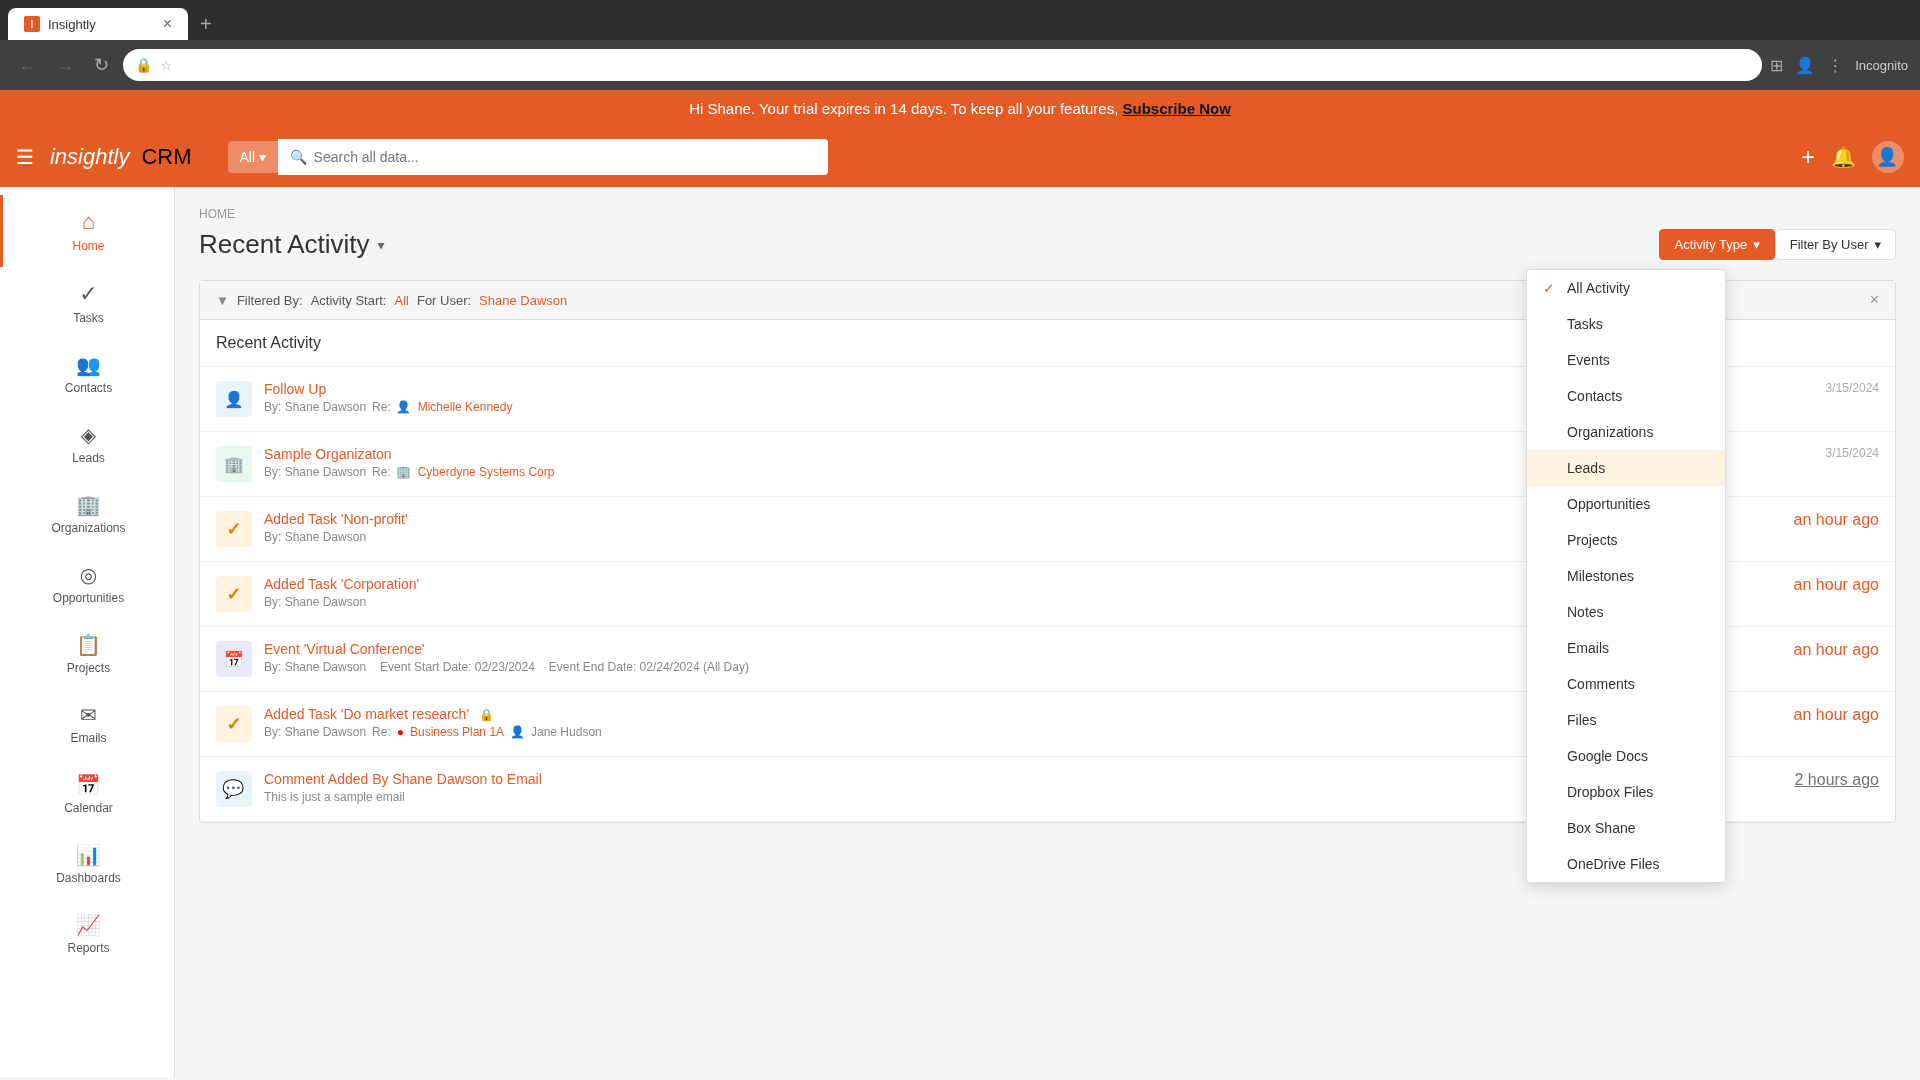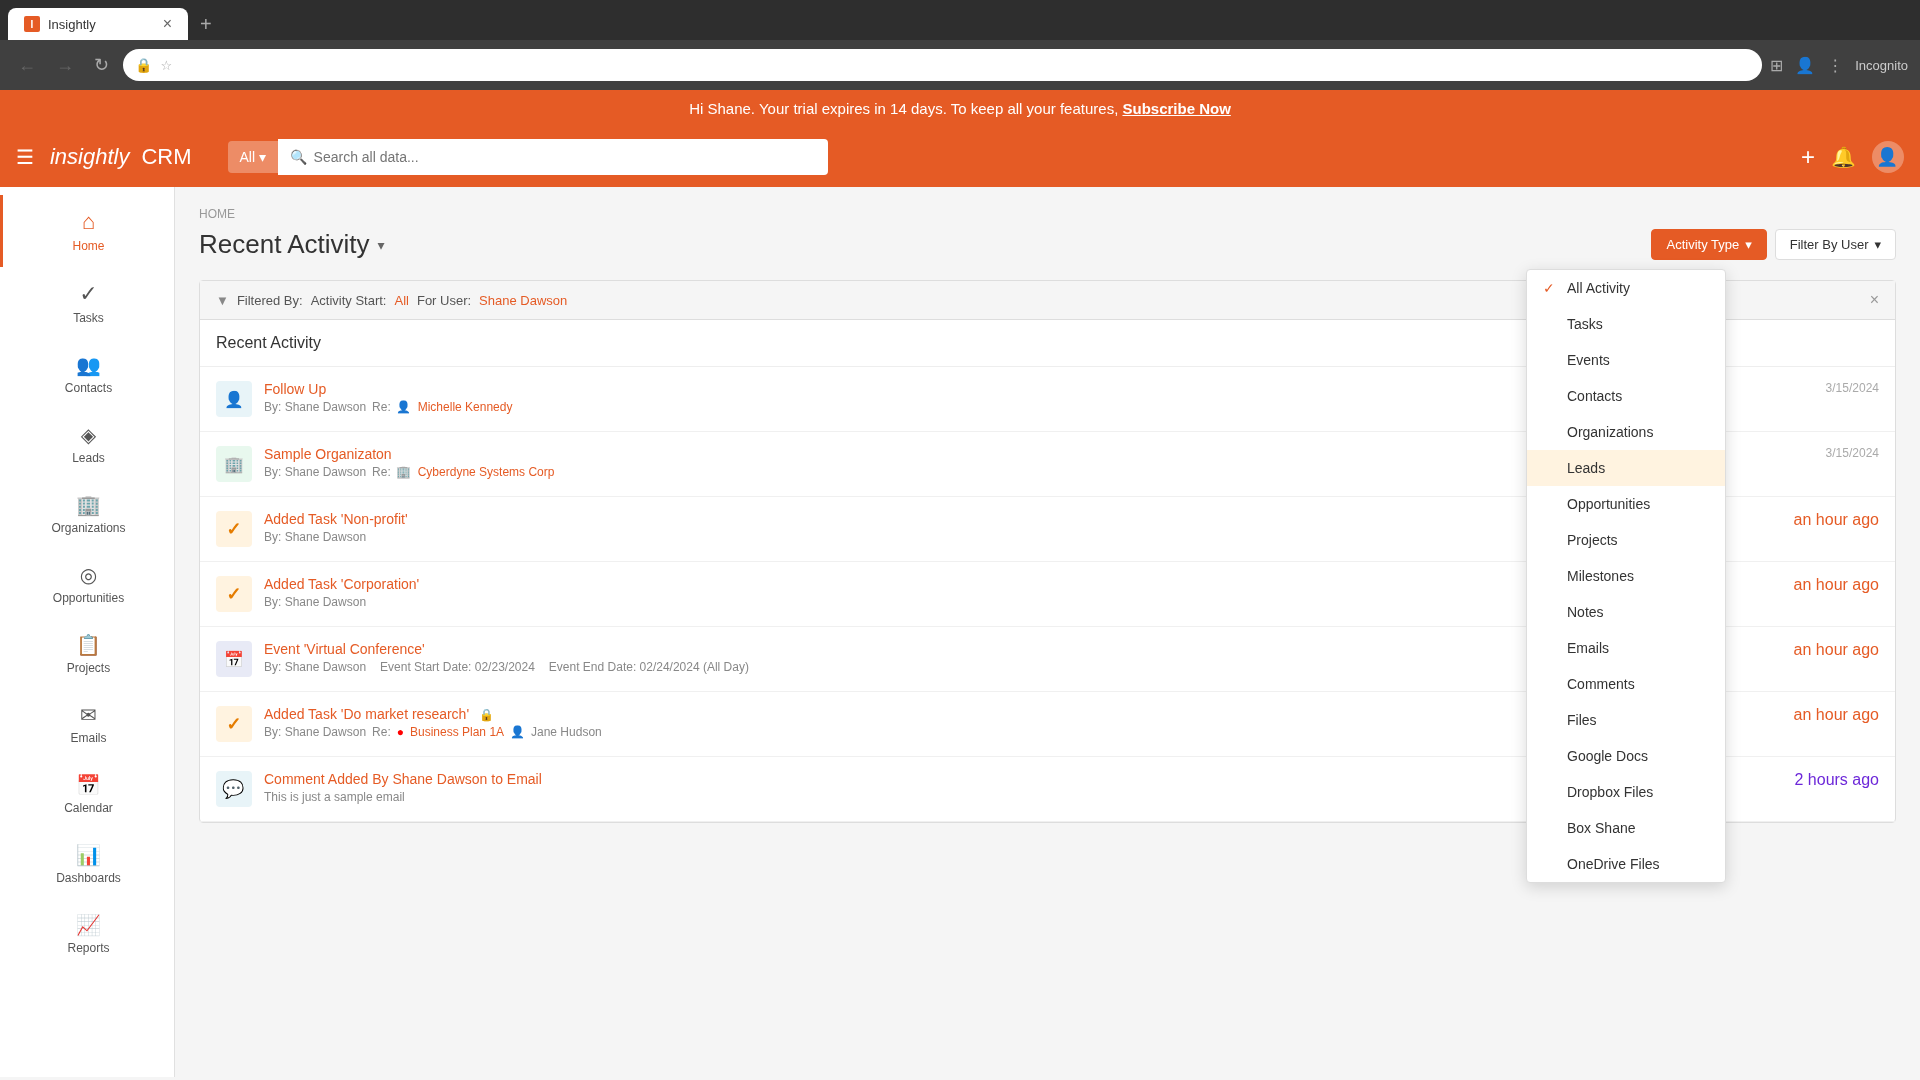--- a/index.html
+++ b/index.html
@@ -15,21 +15,21 @@
     .nav-bar { background: #404040; height: 50px; display: flex; align-items: center; padding: 0 12px; gap: 8px; }
     .nav-btn { color: #aaa; font-size: 18px; cursor: pointer; padding: 4px 6px; border: none; background: none; }
     .nav-btn.disabled { color: #666; cursor: default; }
     .address-bar { flex: 1; background: #fff; border-radius: 20px; height: 32px; display: flex; align-items: center; padding: 0 12px; gap: 8px; font-size: 13px; color: #333; }
     .address-bar .lock-icon { color: #666; font-size: 14px; }
     .address-text { flex: 1; }
     .nav-icons { display: flex; align-items: center; gap: 12px; color: #aaa; font-size: 16px; }
 
     
     .trial-banner { background: #e55b25; color: white; text-align: center; padding: 10px; font-size: 15px; }
-    .trial-banner a { color: #ffffff; font-weight: bold; text-decoration: underline; }
+    .trial-banner a { color: #0f172a; font-weight: bold; text-decoration: underline; }
 
     
     .app-header { background: #e55b25; height: 60px; display: flex; align-items: center; padding: 0 16px; gap: 16px; }
     .hamburger { color: white; font-size: 20px; cursor: pointer; }
     .search-bar { flex: 1; display: flex; align-items: center; max-width: 600px; margin-left: 20px; }
     .search-all { background: rgba(255,255,255,0.3); color: white; border: none; padding: 8px 12px; border-radius: 4px 0 0 4px; font-size: 14px; cursor: pointer; display: flex; align-items: center; gap: 4px; }
     .search-input-wrap { flex: 1; background: white; border-radius: 0 4px 4px 0; display: flex; align-items: center; padding: 0 12px; height: 36px; }
     .search-input-wrap input { border: none; outline: none; width: 100%; font-size: 14px; color: #666; }
     .header-icons { margin-left: auto; display: flex; align-items: center; gap: 16px; color: white; font-size: 20px; }
 
@@ -41,21 +41,21 @@
     .sidebar-item { display: flex; flex-direction: column; align-items: center; padding: 14px 8px; cursor: pointer; color: #555; gap: 4px; font-size: 12px; border-left: 3px solid transparent; }
     .sidebar-item.active { color: #e55b25; border-left-color: #e55b25; }
     .sidebar-item .icon { font-size: 22px; }
 
     
     .content { flex: 1; padding: 20px 24px; overflow-y: auto; position: relative; }
     .breadcrumb { font-size: 12px; color: #999; text-transform: uppercase; margin-bottom: 8px; }
     .page-header { display: flex; align-items: center; justify-content: space-between; margin-bottom: 20px; }
     .page-title { font-size: 26px; font-weight: 300; color: #333; display: flex; align-items: center; gap: 8px; }
     .page-title .dropdown-arrow { font-size: 14px; color: #666; cursor: pointer; }
-    .header-actions { display: flex; gap: 8px; position: relative; }
+    .header-actions { display: flex; position: relative; }
     .btn-filter { background: white; border: 1px solid #ddd; padding: 7px 14px; border-radius: 4px; font-size: 13px; color: #333; cursor: pointer; display: flex; align-items: center; gap: 6px; }
     .btn-filter.active { background: #e55b25; color: white; border-color: #e55b25; }
 
     
     .activity-panel { background: white; border: 1px solid #ddd; border-radius: 4px; }
     .filter-bar { background: #f5f5f5; border-bottom: 1px solid #ddd; padding: 10px 16px; display: flex; align-items: center; gap: 8px; font-size: 13px; color: #555; }
     .filter-icon { color: #888; }
     .filter-label { font-weight: 400; }
     .filter-value { color: #e55b25; }
     .close-filter { margin-left: auto; color: #999; cursor: pointer; font-size: 16px; }
@@ -115,21 +115,21 @@
 
 <div class="trial-banner">
   <span>Hi Shane. Your trial expires in 14 days. To keep all your features,</span>
   <a href="#">Subscribe Now</a>
 </div>
 
 <div class="app-header">
   <span class="hamburger">☰</span>
   <div style="display:flex; align-items:center; gap:4px;">
     <span style="color:white; font-size:22px; font-style:italic; font-weight:300;">insightly</span>
-    <span style="color:#ffffff; font-size:22px; font-weight:300; margin-left:8px;">CRM</span>
+    <span style="color:#000000; font-size:22px; font-weight:300; margin-left:8px;">CRM</span>
   </div>
   <div class="search-bar">
     <button class="search-all">
       <span>All</span>
       <span>▾</span>
     </button>
     <div class="search-input-wrap">
       <span style="color:#aaa; margin-right:6px;">🔍</span>
       <input type="text" placeholder="Search all data..." style="">
     </div>
@@ -373,17 +373,17 @@
       </div>
 
       <div class="activity-item">
         <div class="activity-icon contact" style="background:#e8f4f8; color:#4a9cc7; font-size:18px;">💬</div>
         <div class="activity-body">
           <a class="activity-link" href="#">Comment Added By Shane Dawson to Email</a>
           <div class="activity-meta">
             <span>This is just a sample email</span>
           </div>
         </div>
-        <div class="activity-time" style="color:#6d28d9;">2 hours ago</div>
+        <div class="activity-time" style="color:#737373;text-decoration:underline;">2 hours ago</div>
       </div>
     </div>
   </div>
 </div>
 
 </body></html>

